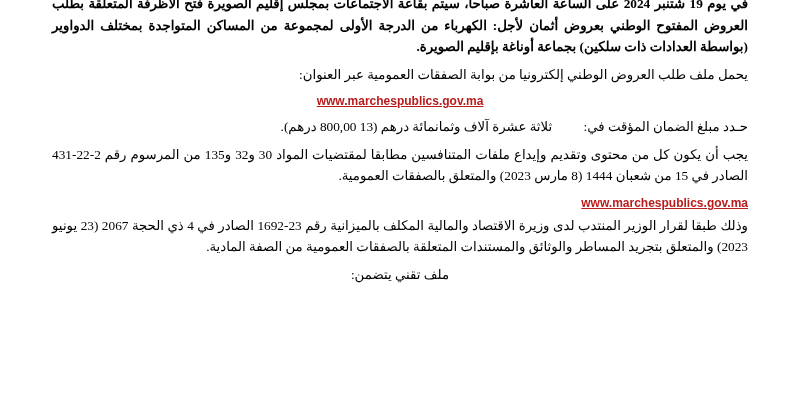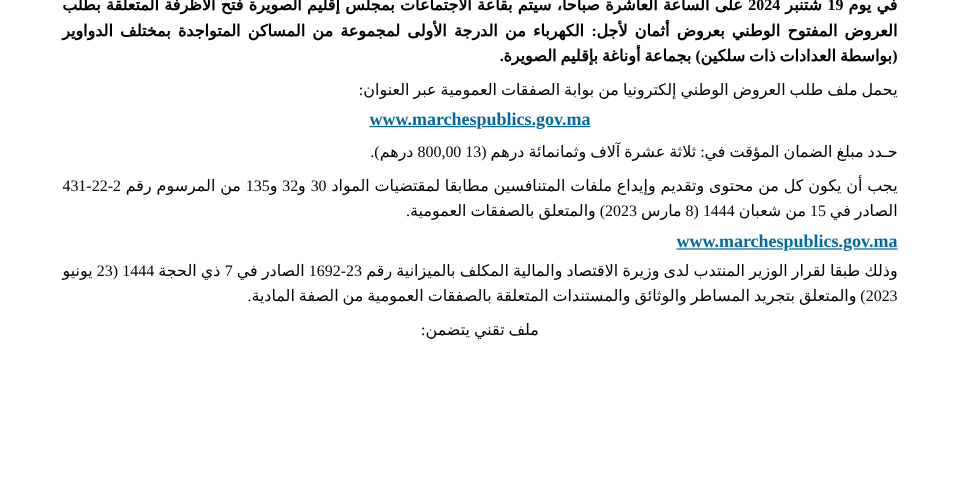--- a/index.html
+++ b/index.html
@@ -36,37 +36,38 @@
   .clipped-top {
     margin-top: -7px;
   }
   .block {
     margin-bottom: 6px;
   }
   .right {
     text-align: center;
   }
   .link {
-    color: #0369a1;
+    color: #b91c1c;
     text-decoration: underline;
     font-weight: bold;
-    font-size: 15px;
-    font-family: Liberation Serif, serif;
+    font-size: 12px;
+    font-family: Liberation Sans, sans-serif;
     display: inline-block;
   }
   .link-row {
     text-align: center;
     margin: 5px 0 7px 0;
   }
   .link-row-right {
     text-align: right;
     margin: 2px 0 4px 0;
   }
   .sp {
     display: inline;
+    margin-left: 28px;
   }
   .inline-b { font-weight: normal; }
 </style>
 </head>
 <body>
 
 <div class="page">
 
   <p class="para bold clipped-top block">في يوم 19 شتنبر 2024 على الساعة العاشرة صباحا، سيتم بقاعة الاجتماعات بمجلس إقليم الصويرة فتح الأظرفة المتعلقة بطلب العروض المفتوح الوطني بعروض أثمان لأجل: الكهرباء من الدرجة الأولى لمجموعة من المساكن المتواجدة بمختلف الدواوير (بواسطة العدادات ذات سلكين) بجماعة أوناغة بإقليم الصويرة.</p>
 
@@ -83,17 +84,17 @@
 
 
 
   <p class="para block">يجب أن يكون كل من محتوى وتقديم وإيداع ملفات المتنافسين مطابقا لمقتضيات المواد 30 و32 و135 من المرسوم رقم 2-22-431 الصادر في 15 من شعبان 1444 (8 مارس 2023) والمتعلق بالصفقات العمومية.</p>
 
   <div class="link-row-right">
     <a class="link" href="#">www.marchespublics.gov.ma</a>
   </div>
 
 
-  <p class="para block">وذلك طبقا لقرار الوزير المنتدب لدى وزيرة الاقتصاد والمالية المكلف بالميزانية رقم 23-1692 الصادر في 7 ذي الحجة 1444 (23 يونيو 2023) والمتعلق بتجريد المساطر والوثائق والمستندات المتعلقة بالصفقات العمومية من الصفة المادية.</p>
+  <p class="para block">وذلك طبقا لقرار الوزير المنتدب لدى وزيرة الاقتصاد والمالية المكلف بالميزانية رقم 23-1692 الصادر في 4 ذي الحجة 2067 (23 يونيو 2023) والمتعلق بتجريد المساطر والوثائق والمستندات المتعلقة بالصفقات العمومية من الصفة المادية.</p>
 
   <p class="para right">ملف تقني يتضمن:</p>
 
 </div>
 
 </body></html>

